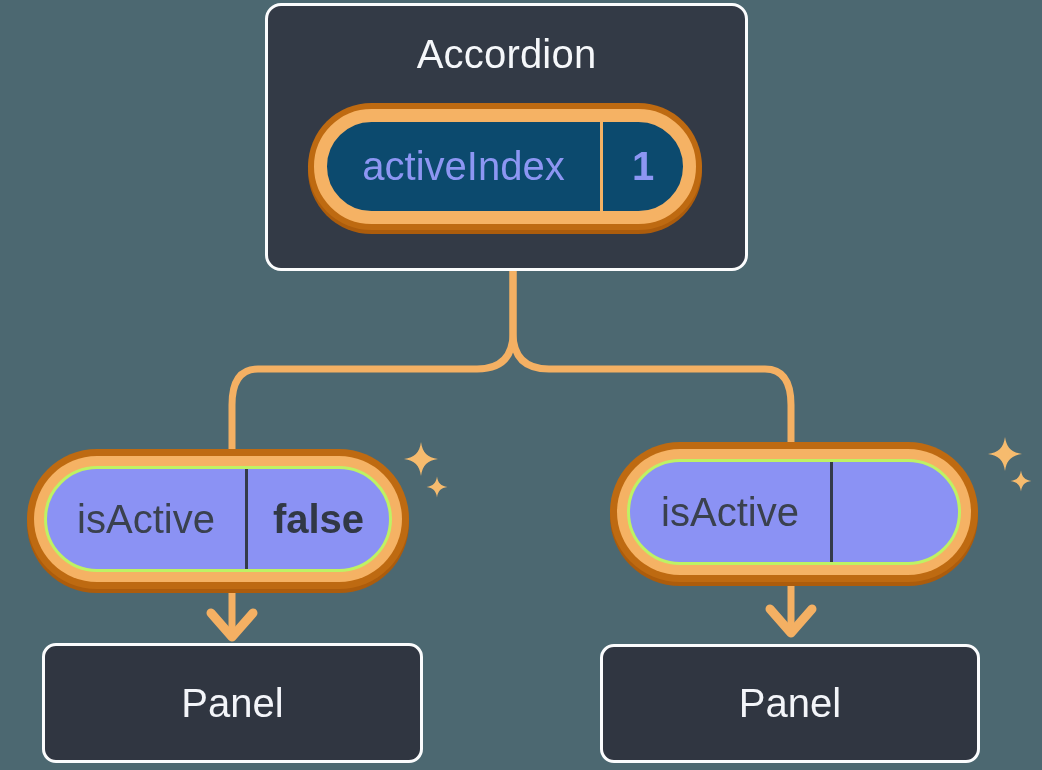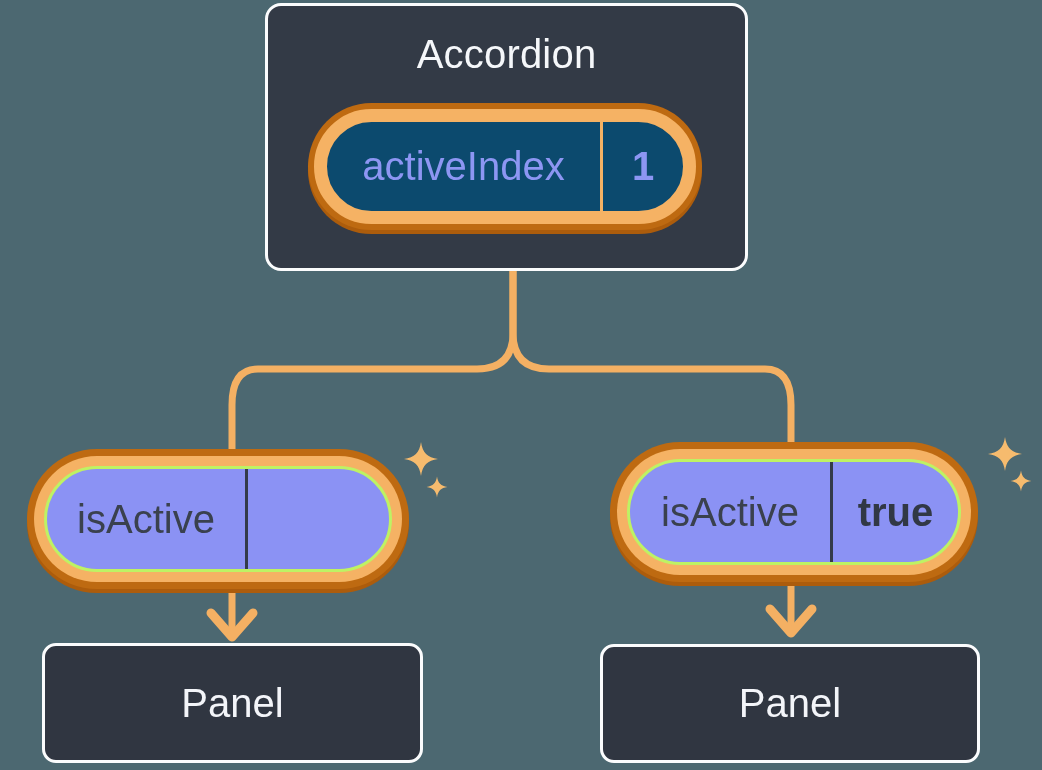--- a/index.html
+++ b/index.html
@@ -119,26 +119,26 @@
     <div class="pill-dark">
       <div class="cell-name">activeIndex</div>
       <div class="divider"></div>
       <div class="cell-value">1</div>
     </div>
   </div>
 
   <div id="pill-left" class="node pill-purple">
     <div class="cell-name">isActive</div>
     <div class="divider"></div>
+    <div class="cell-value">false</div>
   </div>
 
   <div id="pill-right" class="node pill-purple">
     <div class="cell-name">isActive</div>
     <div class="divider"></div>
-    <div class="cell-value">true</div>
   </div>
 
   <div id="panel-left" class="node panel">
     <span>Panel</span>
   </div>
 
   <div id="panel-right" class="node panel">
     <span>Panel</span>
   </div>
 

